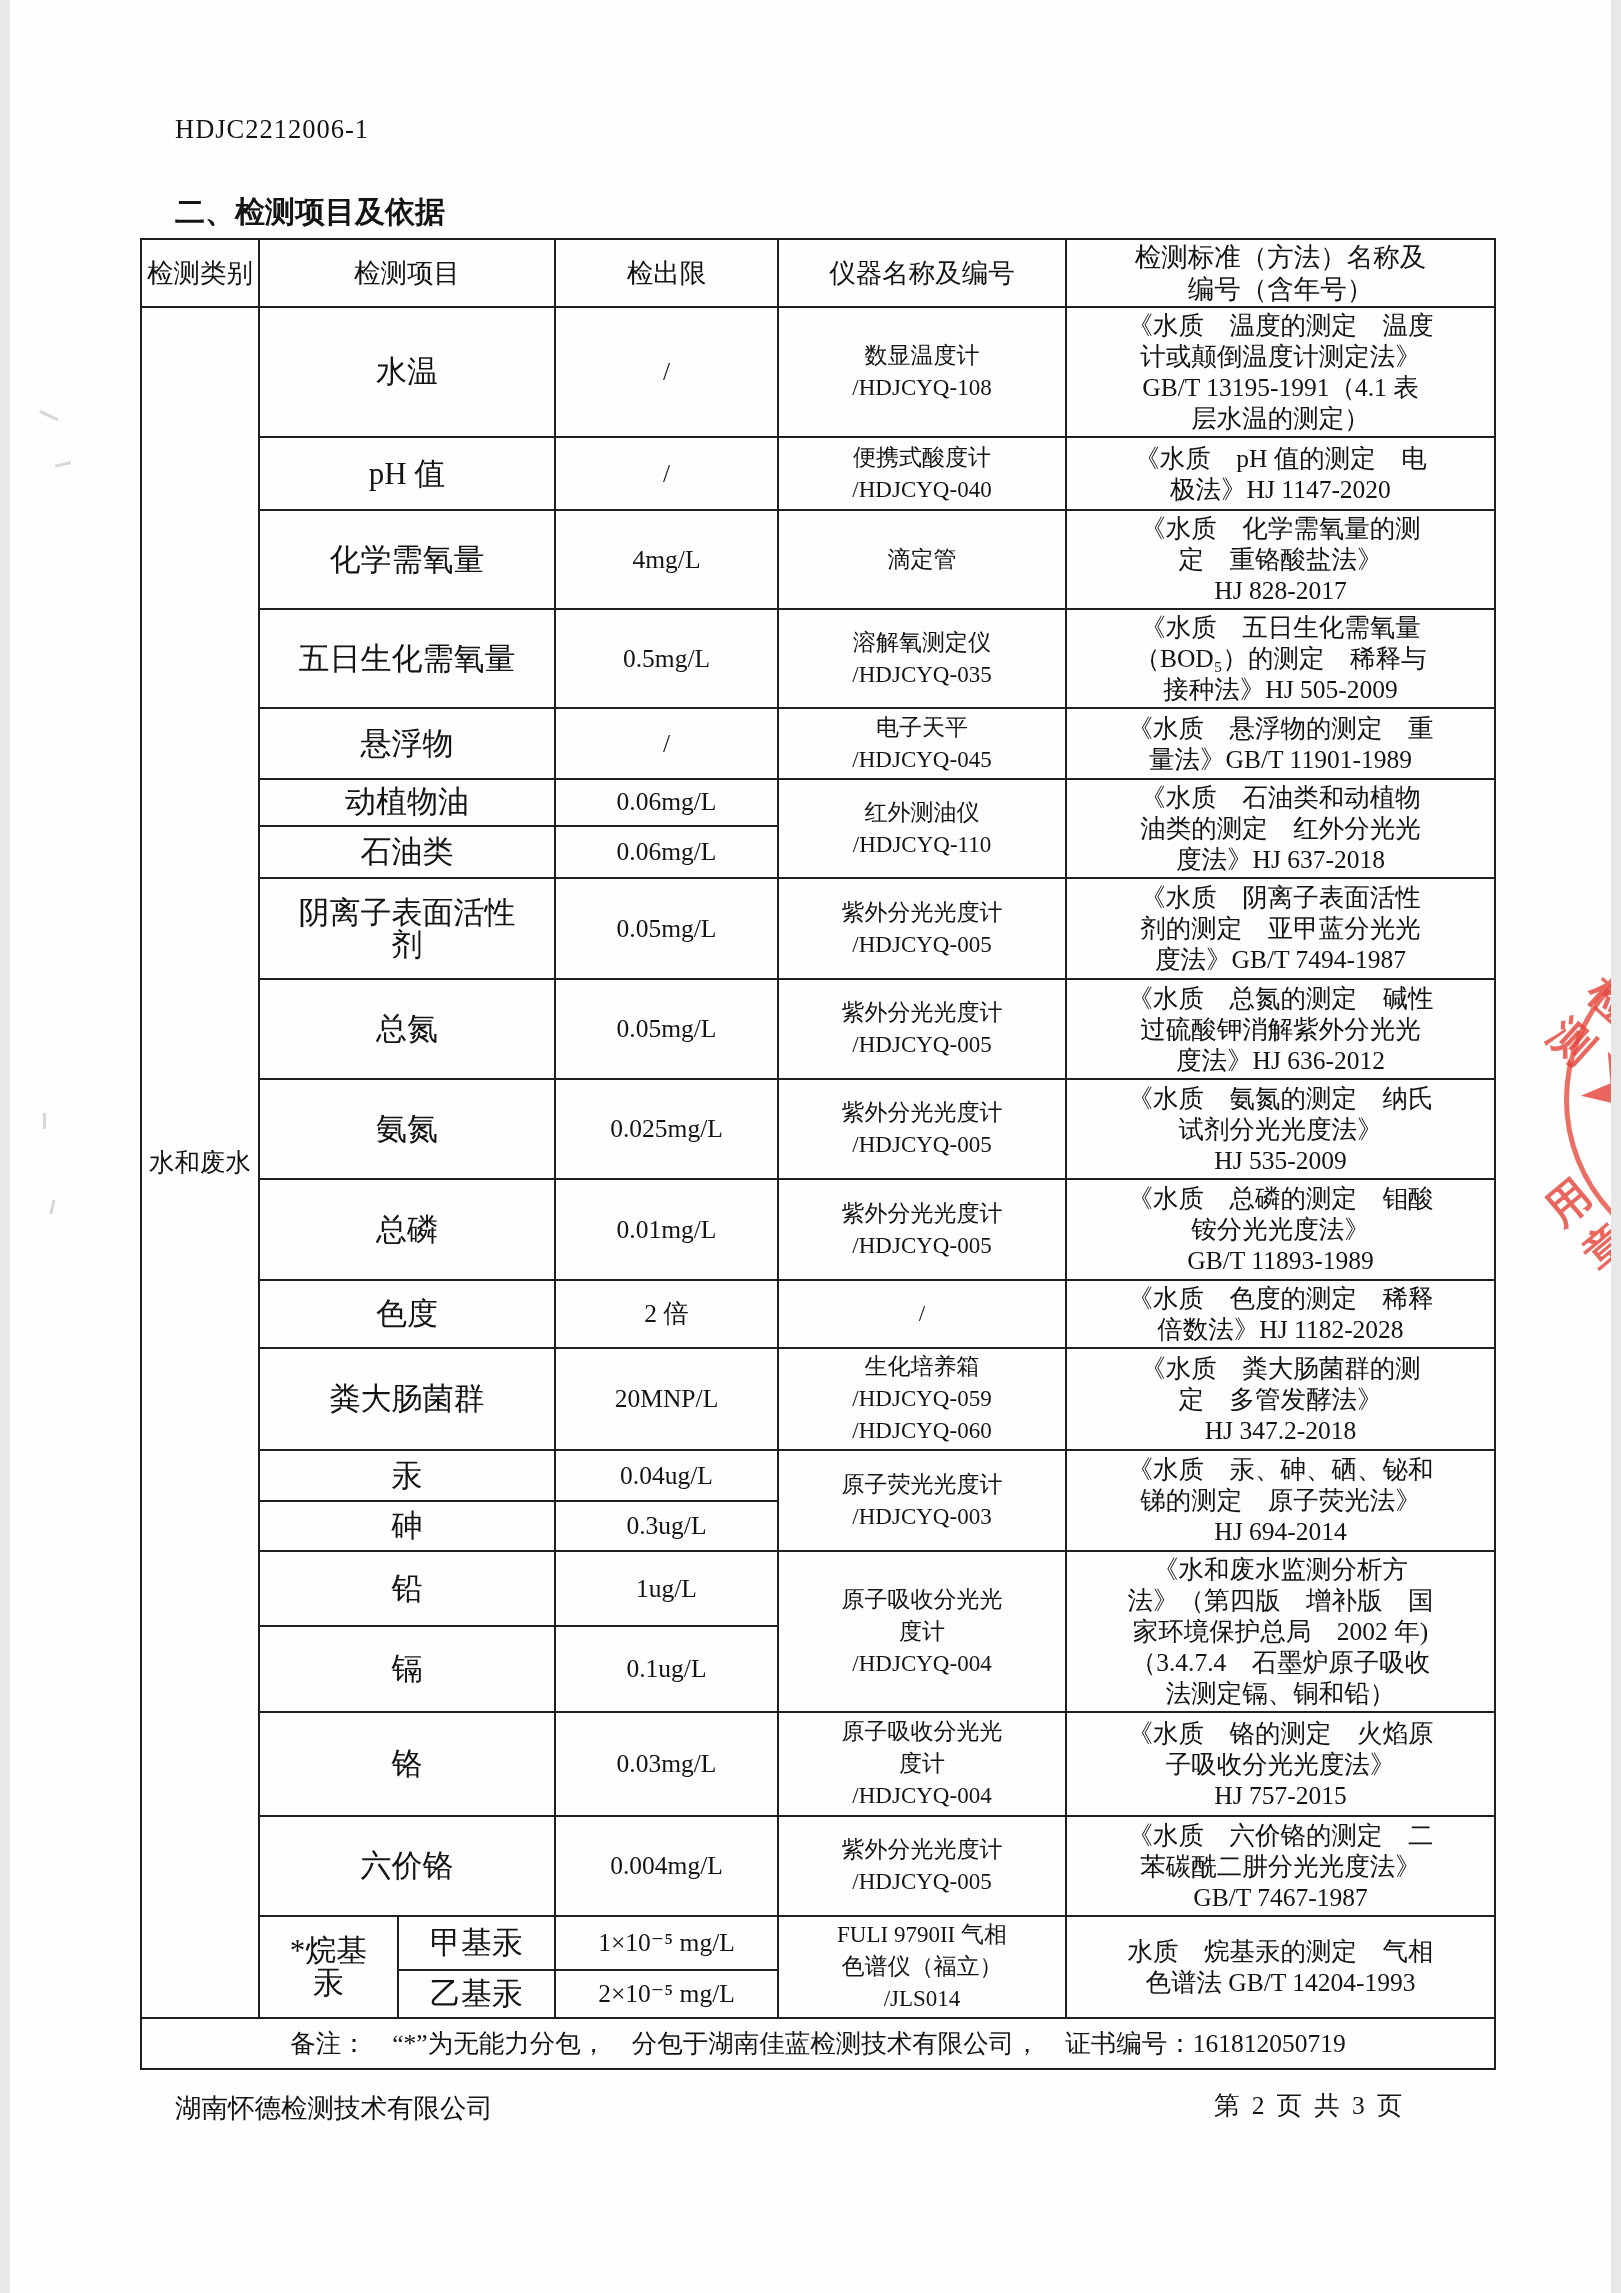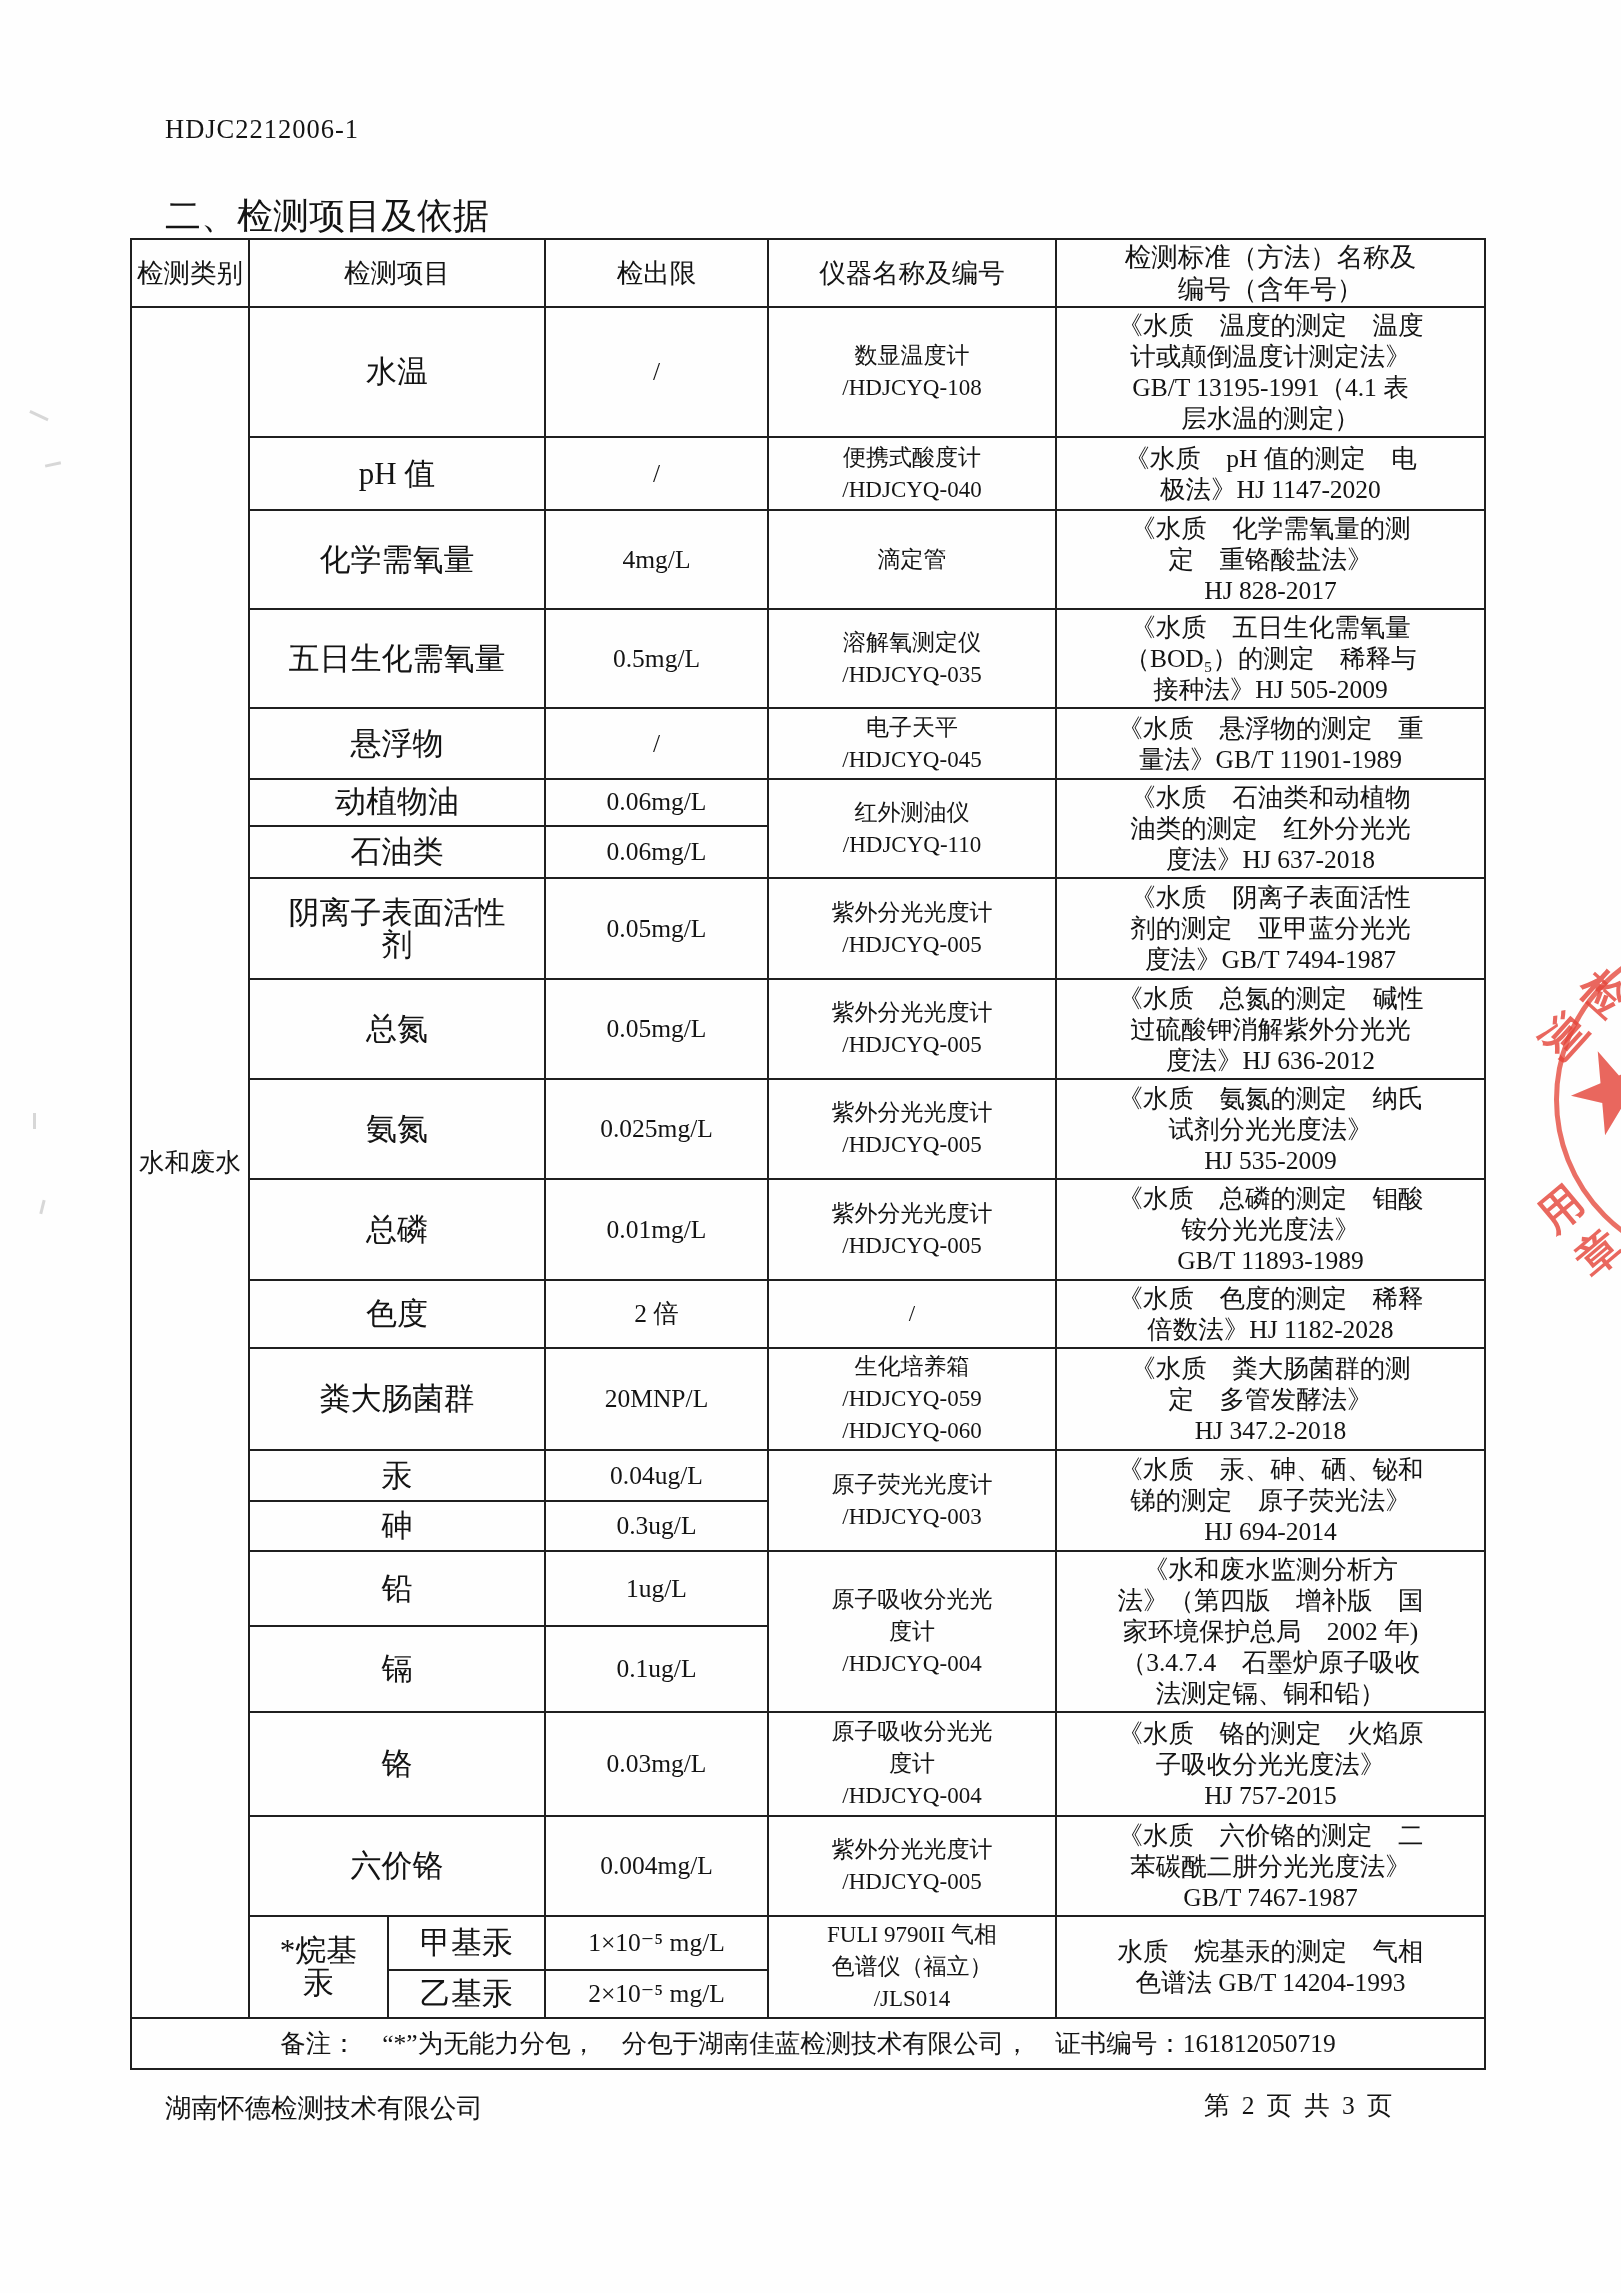--- a/index.html
+++ b/index.html
@@ -1,23 +1,23 @@
 <!DOCTYPE html>
 <html><head>
 <meta charset="utf-8">
 <style>
   html,body { margin:0; padding:0; background:#e8e8e8; }
   .page {
     position:relative; width:1601px; height:2294px; margin:0 auto;
     background:#fefefe; overflow:hidden;
-    font-family:"Liberation Serif","DejaVu Serif",serif; color:#141414;padding-left:20px;
+    font-family:"Liberation Serif","DejaVu Serif",serif; color:#141414;
   }
   .doc-no { position:absolute; left:165px; top:114px; font-size:26.5px; letter-spacing:1px; }
   .header-right { position:absolute; right:163px; top:110px; font-size:26.5px; }
-  .section-title { position:absolute; left:165px; top:192px; font-size:36px; font-weight:normal; }
+  .section-title { position:absolute; left:165px; top:192px; font-size:30px; font-weight:bold; }
 
   table.main {
     position:absolute; left:130px; top:238px; width:1355px;
     border-collapse:collapse; table-layout:fixed;
     border:2.9px solid #1f1f1f;
   }
   table.main th, table.main td {
     border:2px solid #1f1f1f; vertical-align:middle; text-align:center;
     white-space:pre-line; padding:2px 5.9px; box-sizing:border-box; overflow:hidden;
   }

